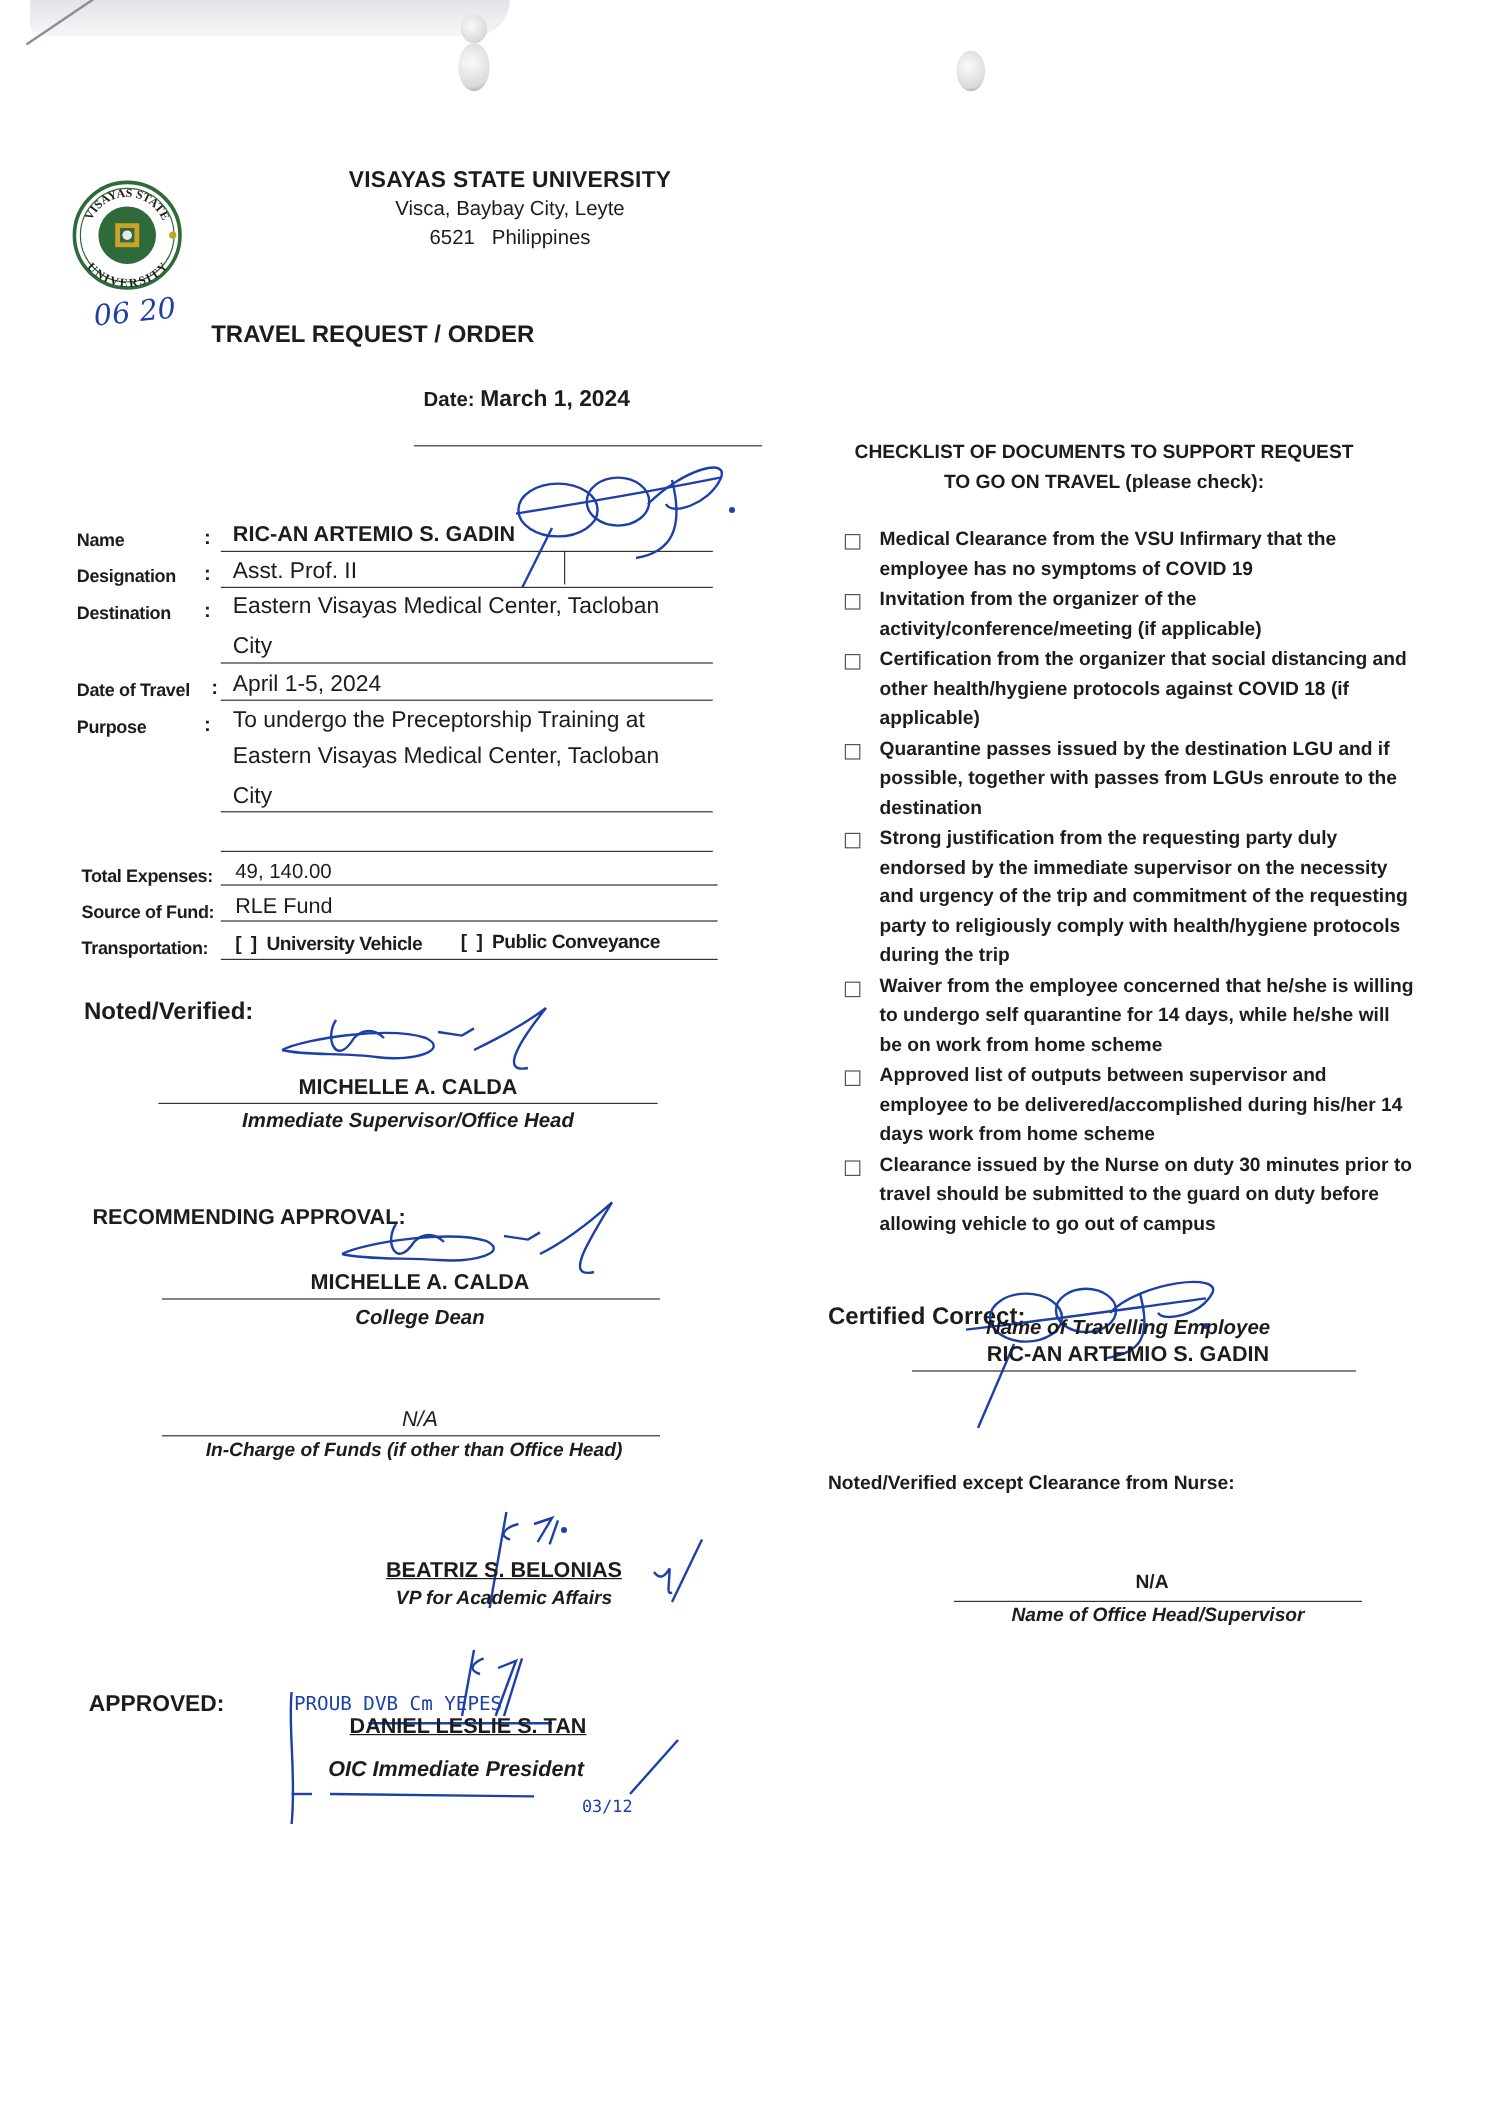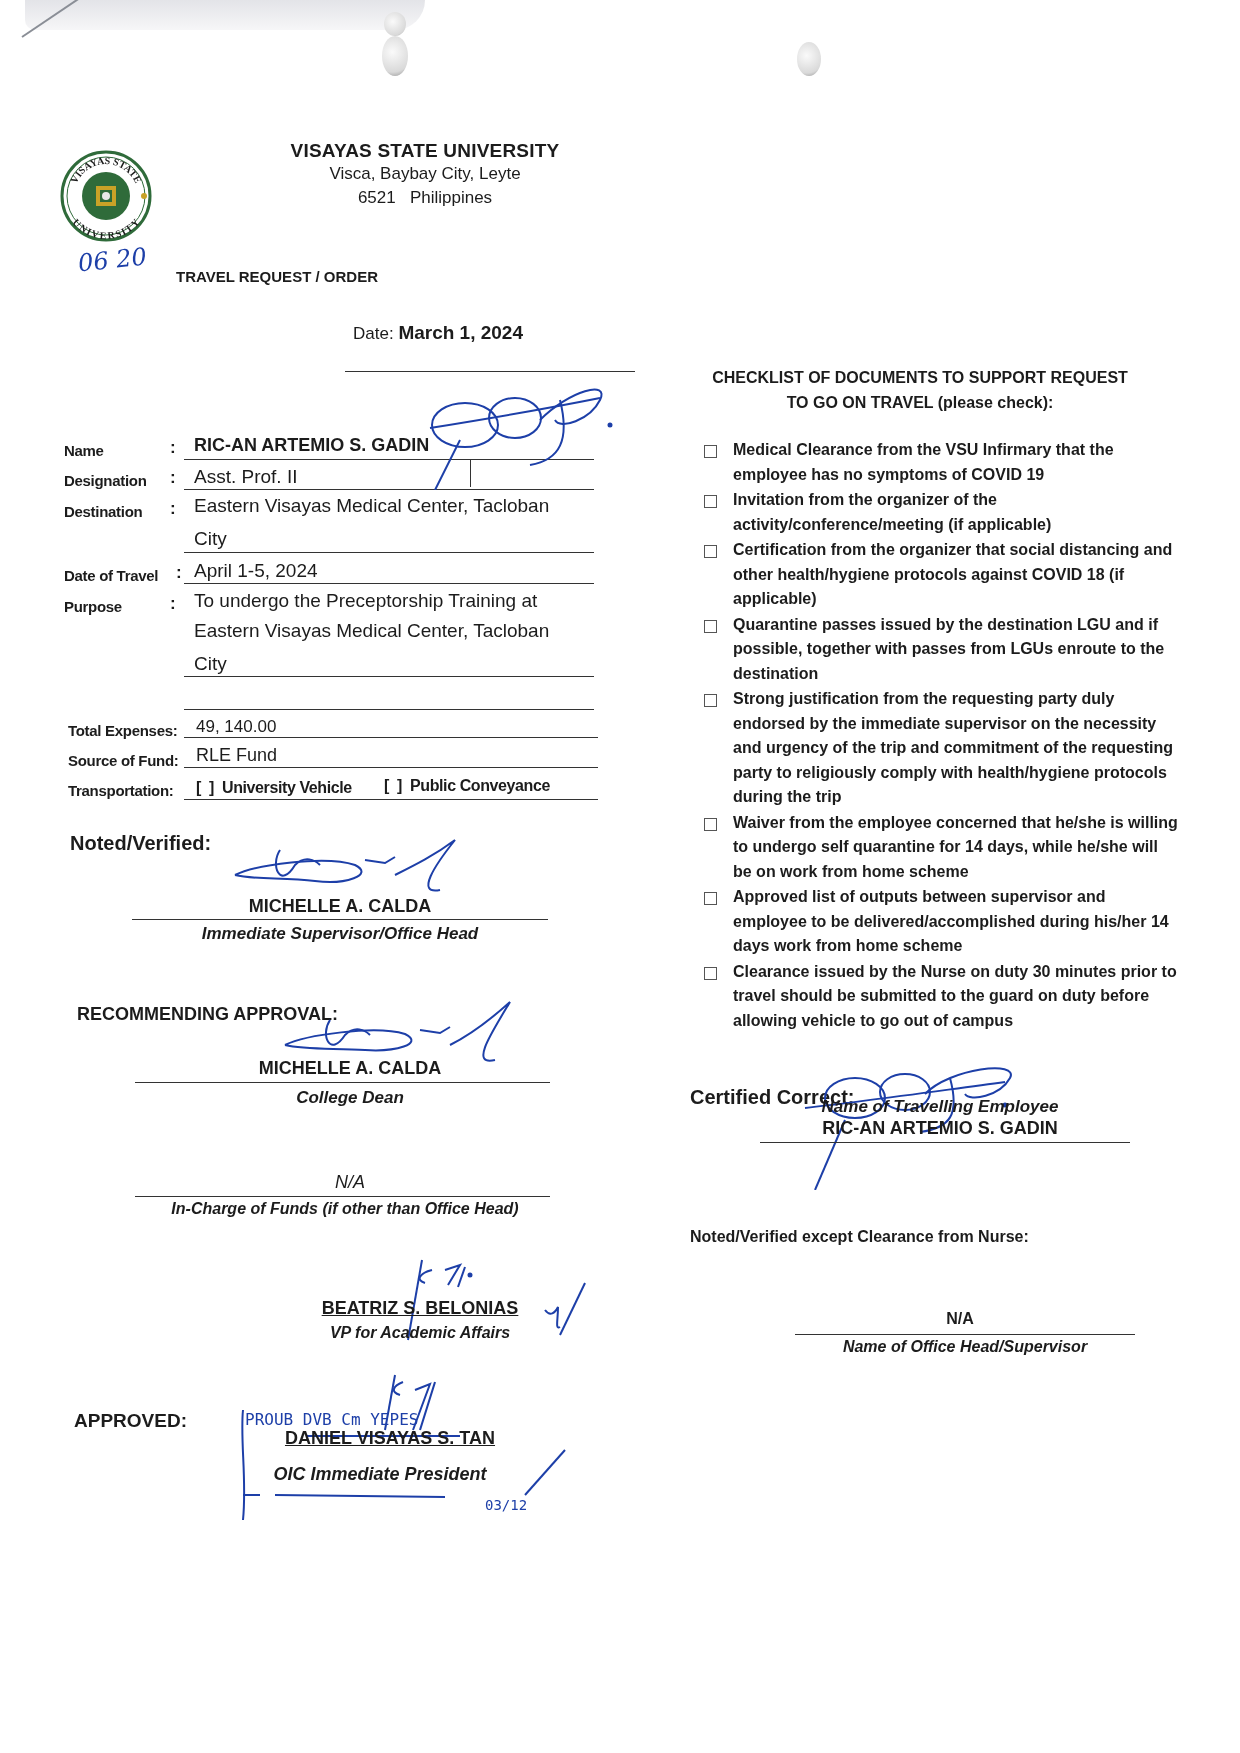--- a/index.html
+++ b/index.html
@@ -15,22 +15,22 @@
   }
   .hole { position: absolute; border-radius: 50%; background: radial-gradient(circle at 40% 40%, #fafafa, #d9d9d9 70%, #8d8d8d); }
   .scratch { position: absolute; left: 22px; top: 36px; width: 86px; height: 2px; background: #8a8e96; transform: rotate(-34deg); transform-origin: left center; }
 
   
   .logo { left: 60px; top: 150px; width: 92px; height: 92px; }
   .uni-block { left: 270px; top: 140px; width: 310px; text-align: center; }
   .uni-name { font-weight: bold; font-size: 19px; letter-spacing: .2px; }
   .uni-addr { font-size: 17px; line-height: 24px; }
   .handnote { left: 78px; top: 246px; font-family: "DejaVu Serif", serif; font-style: italic; font-size: 24px; color: #1d3fa8; transform: rotate(-6deg); }
-  .form-title { left: 176px; top: 268px; font-size: 15px; font-weight: bold; }
-  .date-block { left: 353px; top: 322px; font-size: 17px; }
+  .form-title { left: 176px; top: 268px; font-size: 20px; font-weight: bold; }
+  .date-block { left: 353px; top: 322px; font-size: 17px; font-weight: bold; }
   .date-block b { font-size: 19px; }
   .date-line { left: 345px; top: 371px; width: 290px; height: 1px; background: #333; }
 
   
   .field-label { position: absolute; font-size: 15px; font-weight: bold; left: 64px; letter-spacing: -.3px; }
   .colon { position: absolute; left: 170px; font-size: 17px; font-weight: bold; }
   .field-val { position: absolute; font-size: 19px; left: 194px; white-space: nowrap; }
   .uline { position: absolute; height: 1px; background: #333; }
 
   
@@ -193,21 +193,21 @@
     <path d="M200,12 L185,60"></path>
     <path d="M8,40 C5,70 12,110 8,150"></path>
     <path d="M8,125 L25,125"></path>
     <path d="M40,125 L210,127"></path>
     <path d="M72,66 L225,66"></path>
     <path d="M290,125 L330,80"></path>
   </g>
   <text x="10" y="55" font-family="'DejaVu Sans Mono', monospace" font-size="16" fill="#1d3fa8">PROUB DVB Cm YEPES</text>
   <text x="250" y="140" font-family="'DejaVu Sans Mono', monospace" font-size="14" fill="#1d3fa8">03/12</text>
 </svg>
-<div class="sig-name" style="left:270px;top:1428px;width:240px;text-decoration:underline">DANIEL VISAYAS S. TAN</div>
+<div class="sig-name" style="left:270px;top:1428px;width:240px;text-decoration:underline">DANIEL LESLIE S. TAN</div>
 <div class="sig-role" style="left:250px;top:1464px;width:260px;font-size:18px">OIC Immediate President</div>
 
 <div class="abs check-title">
   <div>CHECKLIST OF DOCUMENTS TO SUPPORT REQUEST</div>
   <div>TO GO ON TRAVEL (please check):</div>
 </div>
 
 <ul class="abs checklist">
   <li style="margin-bottom:1px">
       <span class="cbox"></span>

